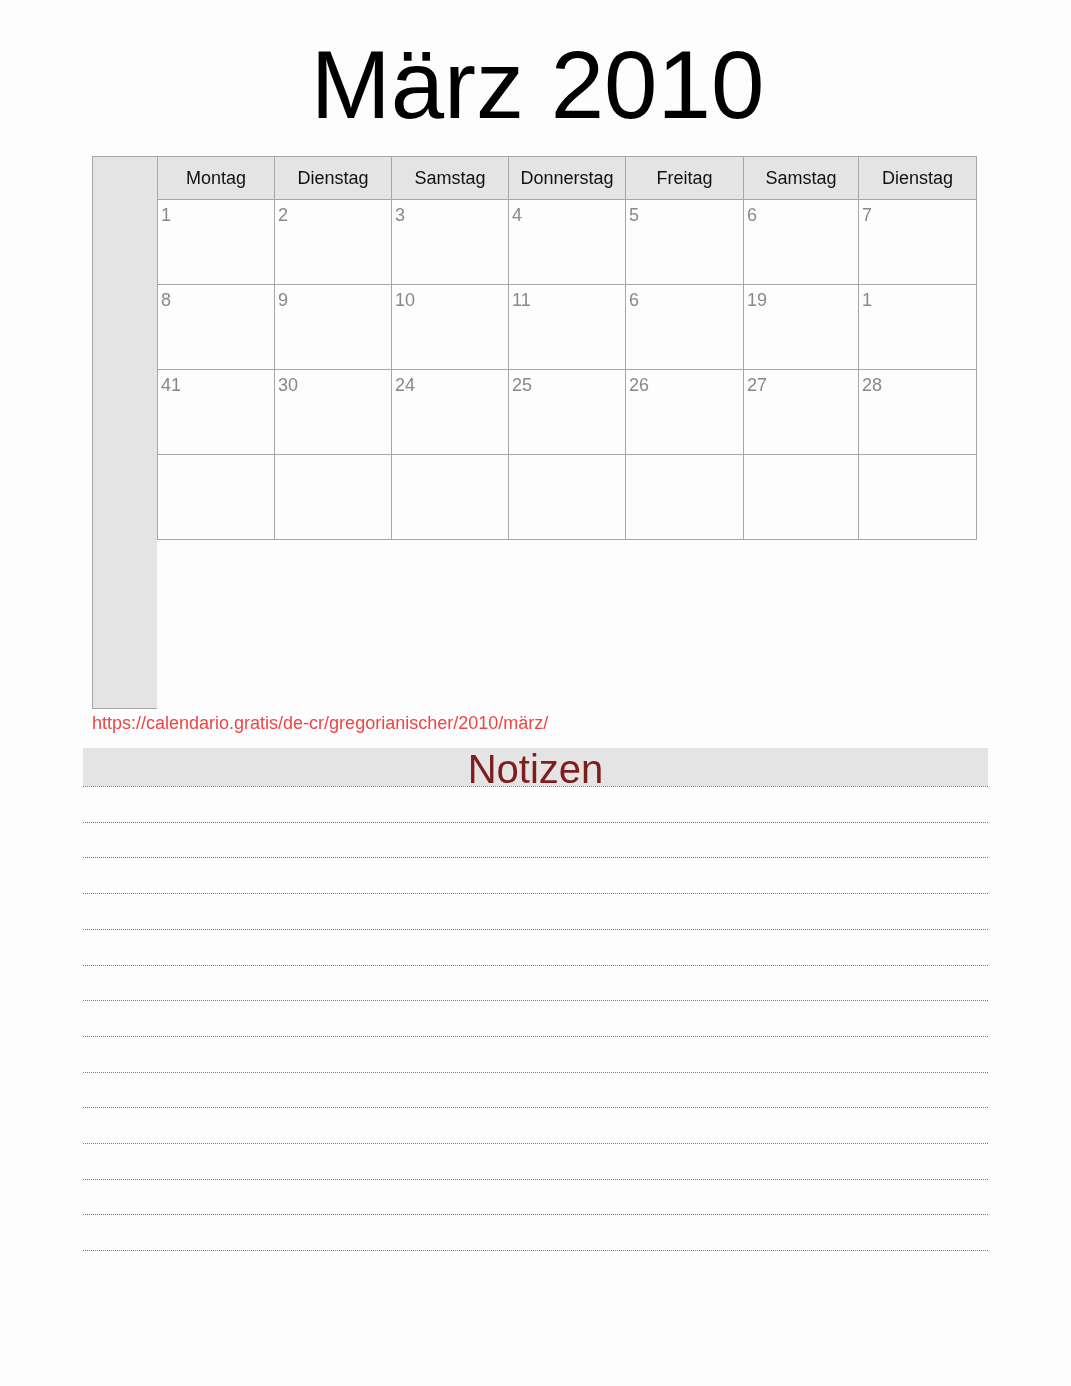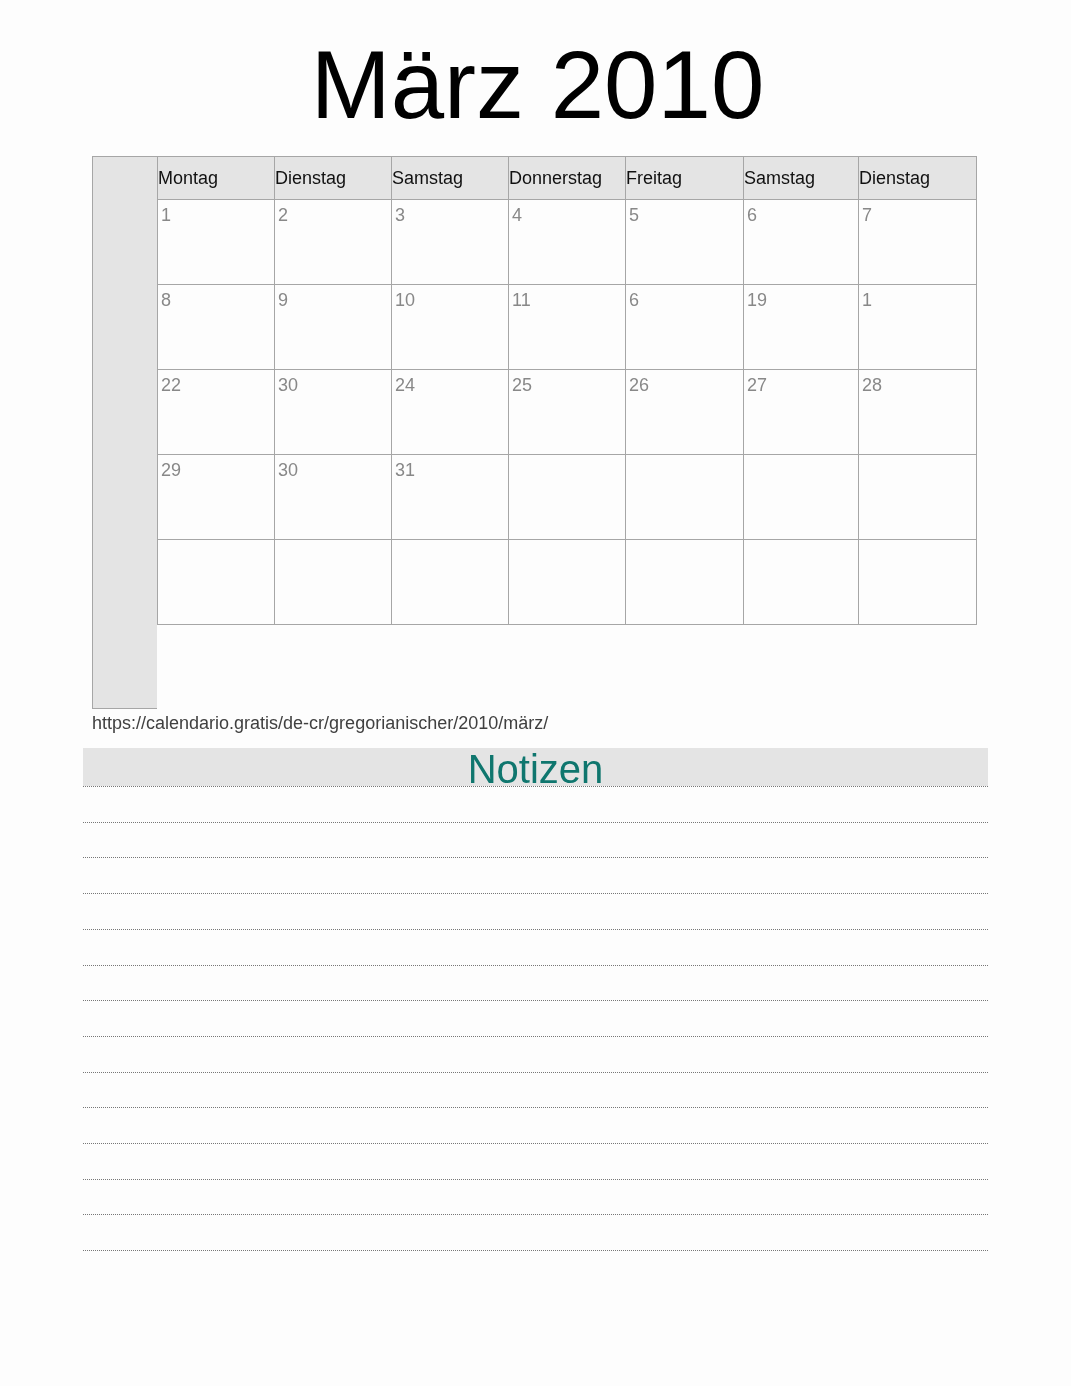--- a/index.html
+++ b/index.html
@@ -1,26 +1,26 @@
 <!DOCTYPE html>
 <html><head>
 <meta charset="utf-8">
 <style>
   html, body { margin:0; padding:0; }
   body { width:1071px; height:1386px; background:#fdfdfd; position:relative; overflow:hidden; font-family:"Liberation Sans", sans-serif; }
   .title { position:absolute; left:0; top:30px; width:1075px; text-align:center; font-size:96px; line-height:110px; color:#000; }
   .weekcol { position:absolute; left:92px; top:156px; width:65px; height:553px; background:#e4e4e4; border:1px solid #a6a6a6; box-sizing:border-box; border-right:none; }
   .grid { position:absolute; left:157px; top:156px; border-collapse:collapse; table-layout:fixed; }
   .grid th, .grid td { border:1px solid #a6a6a6; box-sizing:border-box; padding:0; }
-  .grid th { background:#e4e4e4; height:43px; font-weight:normal; font-size:18px; color:#111; text-align:left; }
+  .grid th { background:#e4e4e4; height:43px; font-weight:normal; font-size:18px; color:#111; text-align:center; }
   .grid td { height:85px; vertical-align:top; background:#fdfdfd; }
   .grid td span { display:block; padding:5px 0 0 3px; font-size:18px; color:#888; line-height:20px; }
-  .url { position:absolute; left:92px; top:713px; font-size:18px; color:#404040; }
+  .url { position:absolute; left:92px; top:713px; font-size:18px; color:#ef4444; }
   .notes-band { position:absolute; left:83px; top:748px; width:905px; height:38px; background:#e4e4e4; }
-  .notes-title { position:absolute; left:83px; top:745px; width:905px; text-align:center; font-size:40px; line-height:48px; color:#0f766e; }
+  .notes-title { position:absolute; left:83px; top:745px; width:905px; text-align:center; font-size:40px; line-height:48px; color:#7f1d1d; }
   .note-line { position:absolute; left:83px; width:905px; height:0; border-top:1px dotted #777; }
 </style>
 </head>
 <body>
 
 <div class="title">März 2010</div>
 
 <div class="weekcol"></div>
 
 <table class="grid">
@@ -86,62 +86,39 @@
         </td>
         <td>
           <span>19</span>
         </td>
         <td>
           <span>1</span>
         </td>
       </tr>
       <tr>
         <td>
-          <span>22</span>
+          <span>41</span>
         </td>
         <td>
           <span>30</span>
         </td>
         <td>
           <span>24</span>
         </td>
         <td>
           <span>25</span>
         </td>
         <td>
           <span>26</span>
         </td>
         <td>
           <span>27</span>
         </td>
         <td>
           <span>28</span>
-        </td>
-      </tr>
-      <tr>
-        <td>
-          <span>29</span>
-        </td>
-        <td>
-          <span>30</span>
-        </td>
-        <td>
-          <span>31</span>
-        </td>
-        <td>
-          <span></span>
-        </td>
-        <td>
-          <span></span>
-        </td>
-        <td>
-          <span></span>
-        </td>
-        <td>
-          <span></span>
         </td>
       </tr>
       <tr>
         <td>
           <span></span>
         </td>
         <td>
           <span></span>
         </td>
         <td>

